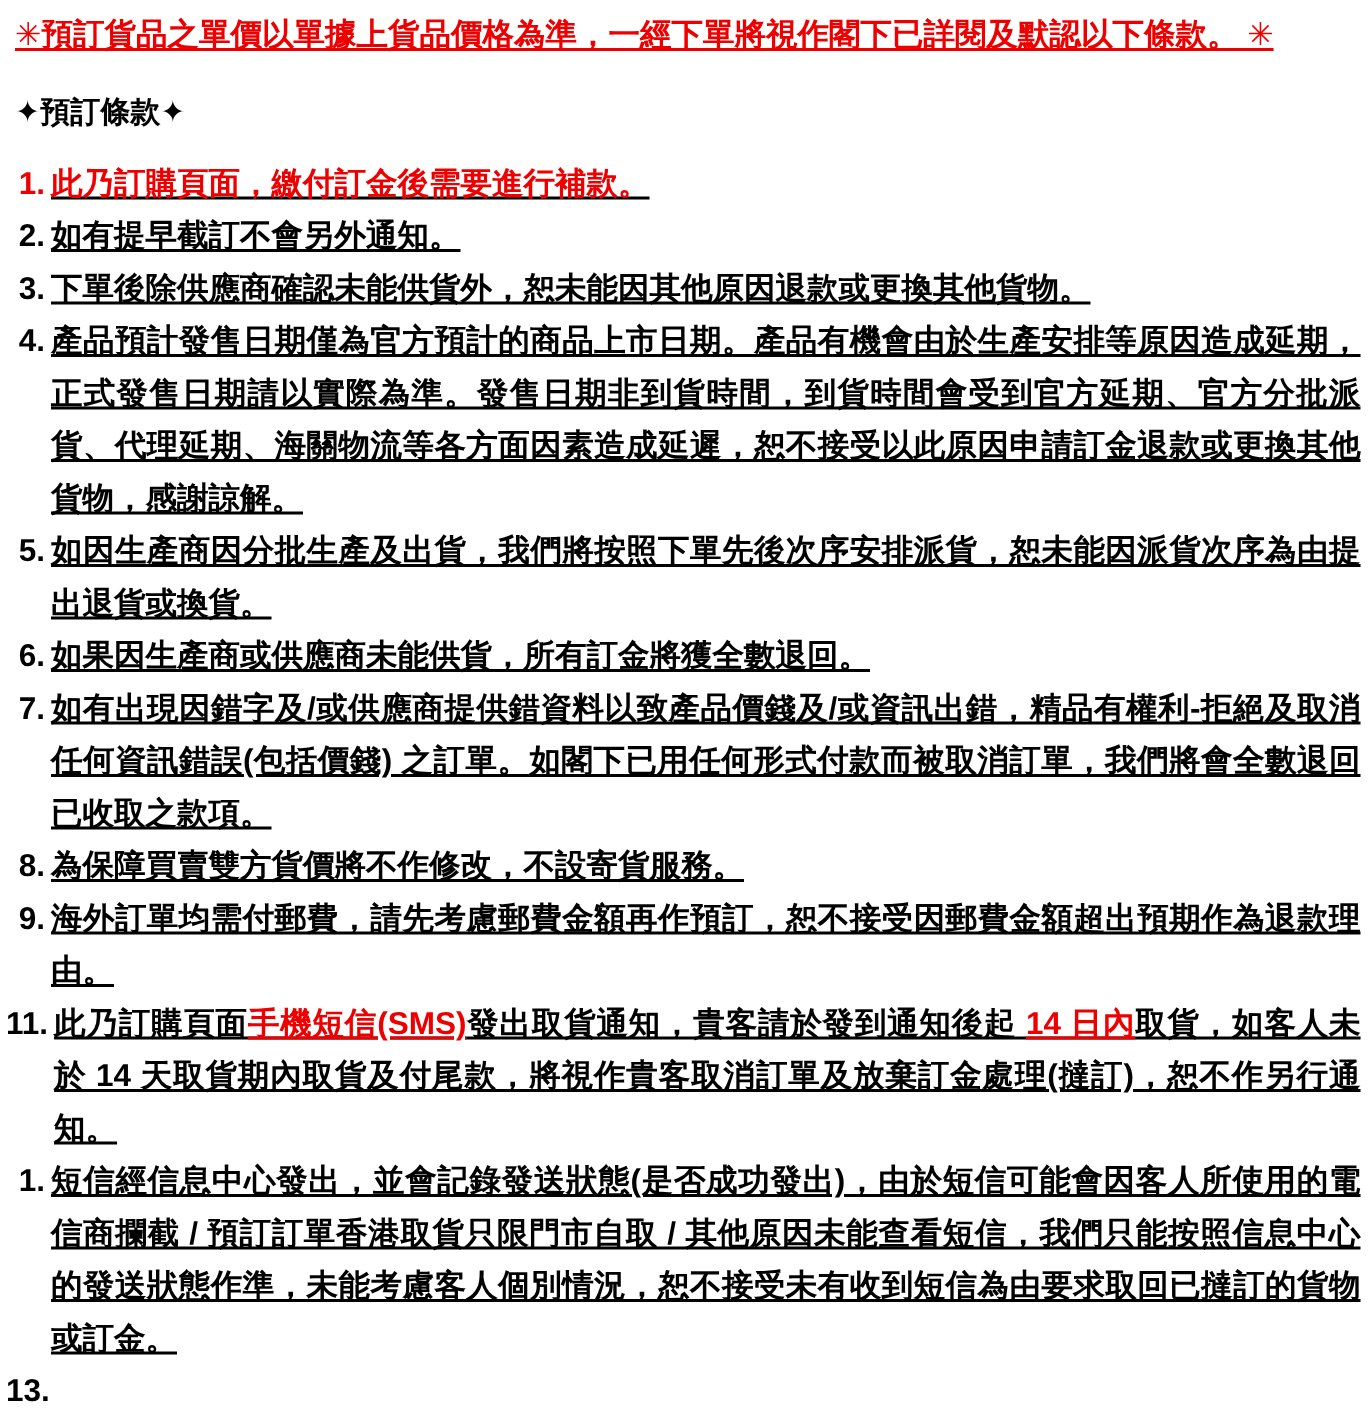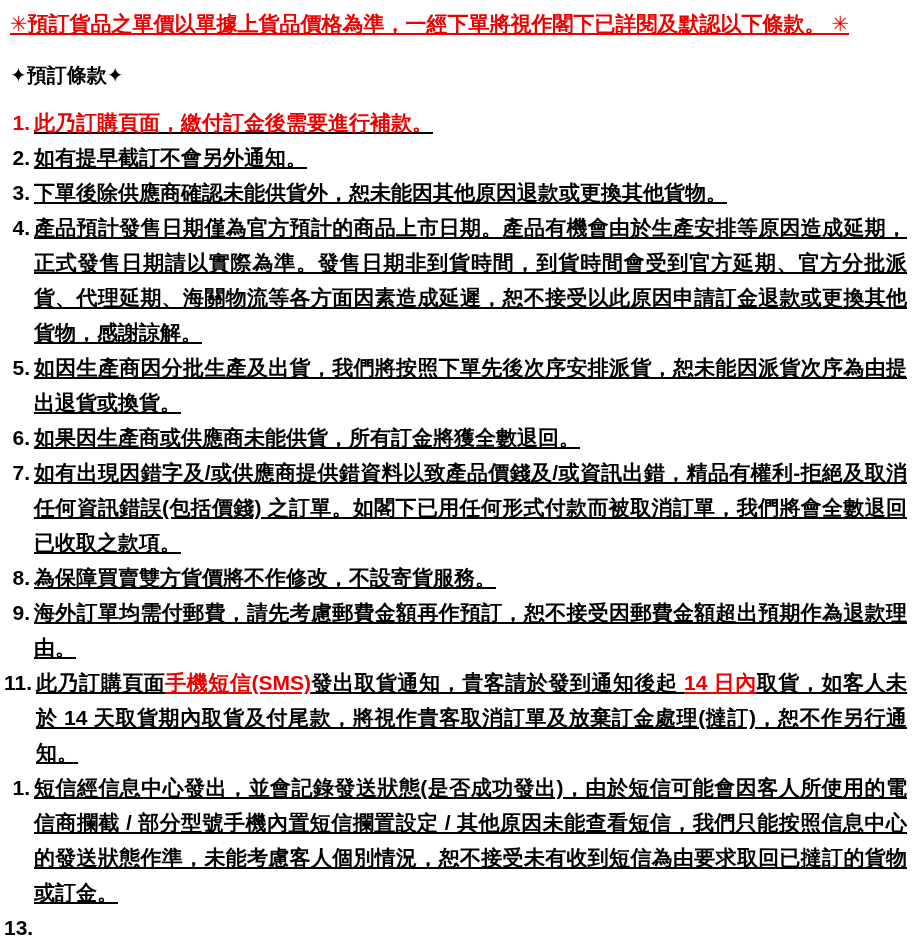--- a/index.html
+++ b/index.html
@@ -98,21 +98,21 @@
     <div class="term-item">
       <span class="num">9.</span>
       <span class="txt"><span class="seg-normal">海外訂單均需付郵費，請先考慮郵費金額再作預訂，恕不接受因郵費金額超出預期作為退款理由。</span></span>
     </div>
     <div class="term-item">
       <span class="num">11.</span>
       <span class="txt"><span class="seg-normal">此乃訂購頁面</span><span class="seg-red-underline">手機短信(SMS)</span><span class="seg-normal">發出取貨通知，貴客請於發到通知後起 </span><span class="seg-red-underline">14 日內</span><span class="seg-normal">取貨，如客人未於 14 天取貨期內取貨及付尾款，將視作貴客取消訂單及放棄訂金處理(撻訂)，恕不作另行通知。</span></span>
     </div>
     <div class="term-item">
       <span class="num">1.</span>
-      <span class="txt"><span class="seg-normal">短信經信息中心發出，並會記錄發送狀態(是否成功發出)，由於短信可能會因客人所使用的電信商攔截 / 部分型號手機內置短信攔置設定 / 其他原因未能查看短信，我們只能按照信息中心的發送狀態作準，未能考慮客人個別情況，恕不接受未有收到短信為由要求取回已撻訂的貨物或訂金。</span></span>
+      <span class="txt"><span class="seg-normal">短信經信息中心發出，並會記錄發送狀態(是否成功發出)，由於短信可能會因客人所使用的電信商攔截 / 預訂訂單香港取貨只限門市自取 / 其他原因未能查看短信，我們只能按照信息中心的發送狀態作準，未能考慮客人個別情況，恕不接受未有收到短信為由要求取回已撻訂的貨物或訂金。</span></span>
     </div>
     <div class="term-item">
       <span class="num">13.</span>
       <span class="txt"></span>
     </div>
   </div>
 
 
 
 

